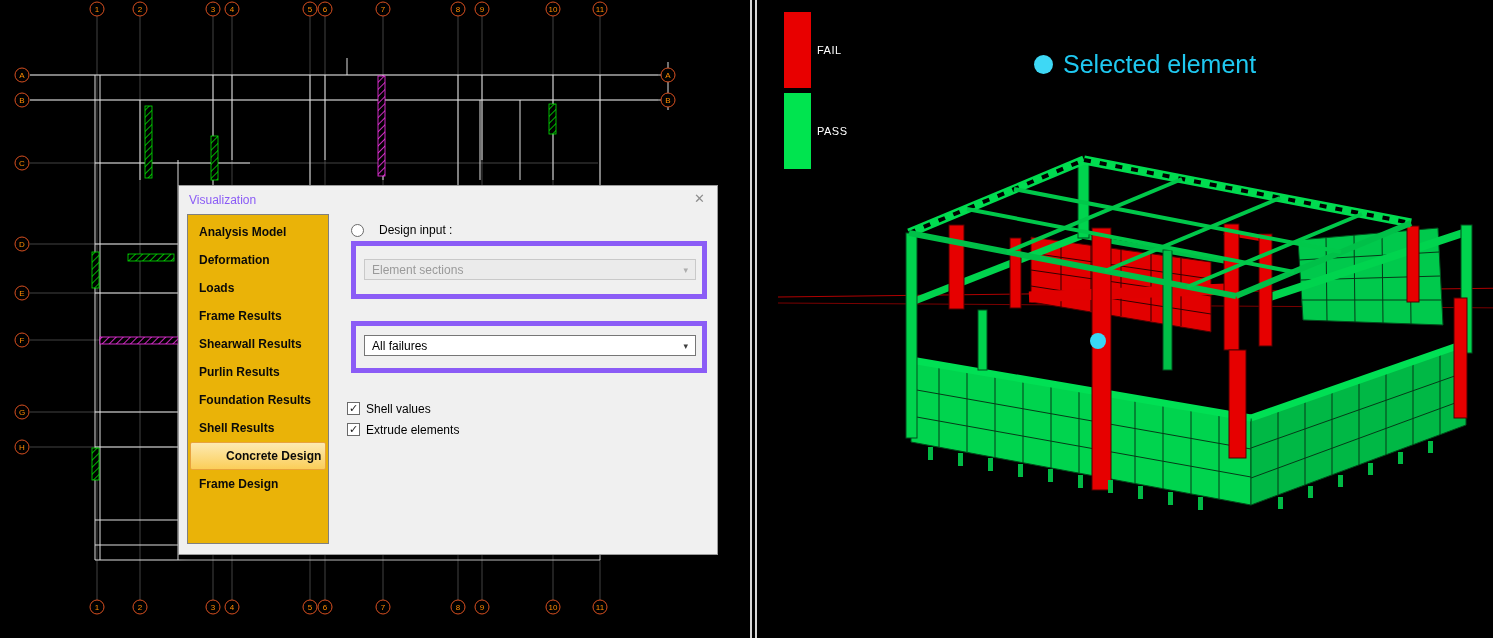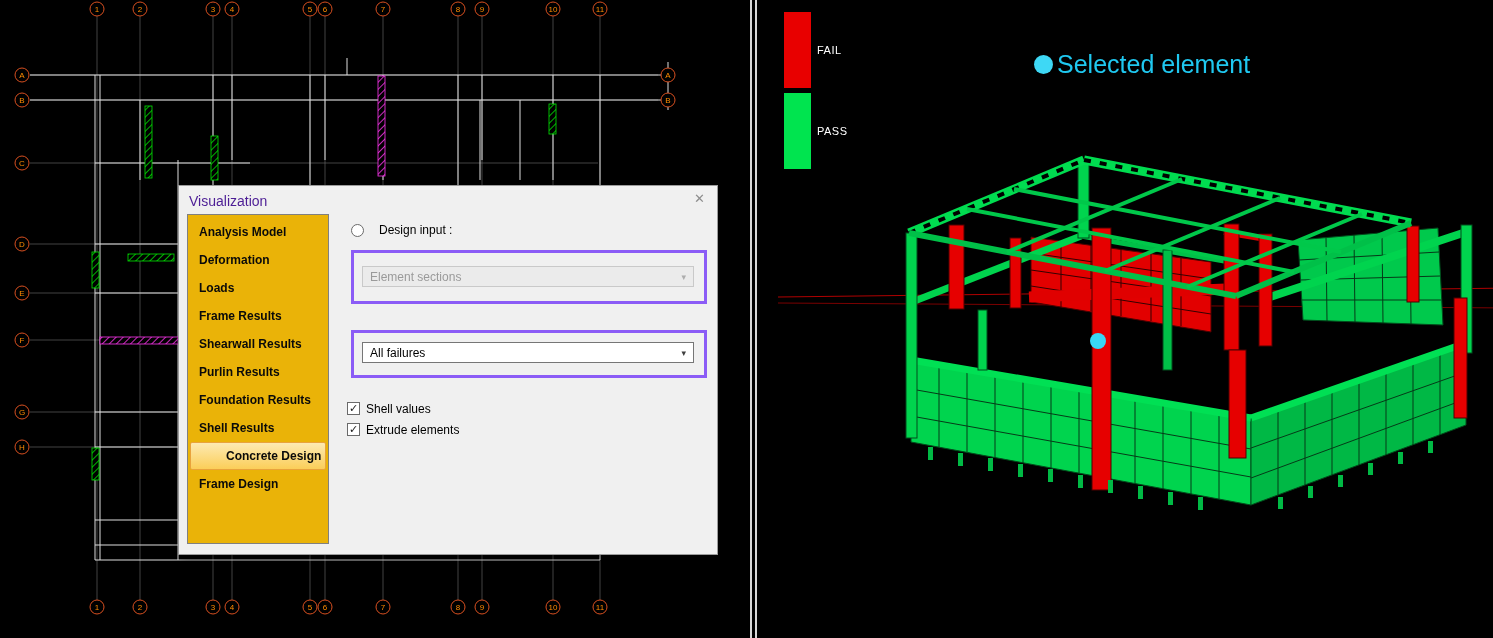--- a/index.html
+++ b/index.html
@@ -14,47 +14,47 @@
   .splitter{position:absolute;left:750px;top:0;width:7px;height:638px;background:#000;
             border-left:2px solid #d8d8d8;border-right:2px solid #d8d8d8;box-sizing:border-box;}
 
   
   .right-viewport{position:absolute;left:778px;top:0;width:736px;height:638px;background:#000;}
   .model-svg{position:absolute;left:0;top:0;width:736px;height:638px;}
   .legend{position:absolute;left:6px;top:12px;display:flex;flex-direction:column;gap:5px;z-index:5;}
   .legend-item{display:flex;align-items:center;gap:6px;}
   .legend-swatch{width:27px;height:76px;}
   .legend-label{color:#fff;font-size:11px;letter-spacing:.5px;}
-  .selected-indicator{position:absolute;left:256px;top:50px;display:flex;align-items:center;gap:4px;z-index:5;}
+  .selected-indicator{position:absolute;left:256px;top:50px;display:flex;align-items:center;gap:10px;z-index:5;}
   .sel-dot{width:19px;height:19px;border-radius:50%;background:#3ed8f5;}
   .sel-label{font-size:25px;color:#1fc8f0;}
 
   
   .dialog{position:absolute;left:178px;top:185px;width:540px;height:370px;background:#f0f0f0;
           border:1px solid #9c9c9c;box-sizing:border-box;box-shadow:3px 3px 9px rgba(0,0,0,.45);z-index:10;}
   .dialog-titlebar{position:relative;height:26px;}
-  .dialog-title{position:absolute;left:10px;top:7px;font-size:14px;color:#4c1d95;}
+  .dialog-title{position:absolute;left:10px;top:7px;font-size:12px;color:#8b5cf6;}
   .dialog-close{position:absolute;right:12px;top:6px;font-size:13px;color:#8d8d8d;cursor:pointer;line-height:13px;}
   .dialog-body{position:absolute;left:0;top:26px;right:0;bottom:0;}
 
   .listbox{position:absolute;left:8px;top:2px;width:142px;height:330px;background:#eab308;
            border:1px solid #808080;box-sizing:border-box;padding:3px 2px;}
   .list-item{font-size:12px;font-weight:600;color:#0a0a0a;padding:6px 8px;border:1px solid transparent;
              white-space:nowrap;cursor:default;}
   .list-item.selected{background:linear-gradient(#fdeab2,#fbce59);border:1px solid #e9a33d;border-radius:2px;padding-left:35px;}
 
   .right-pane{position:absolute;left:160px;top:0;right:0;bottom:0;}
   .group{position:absolute;left:12px;width:356px;}
   .g1{top:10px;}
   .g2{top:106px;}
   .radio-row{display:flex;align-items:center;gap:15px;font-size:12px;color:#000;height:16px;}
   .radio{width:13px;height:13px;border:1px solid #6a6a6a;border-radius:50%;background:#fff;
          box-sizing:border-box;position:relative;flex:0 0 auto;}
   .radio.on::after{content:"";position:absolute;left:3px;top:3px;right:3px;bottom:3px;border-radius:50%;background:#1a1a1a;}
-  .group-frame{border:3px solid #8b5cf6;position:relative;margin-top:12px;}
+  .group-frame{border:5px solid #8b5cf6;position:relative;margin-top:3px;}
   .g1 .group-frame{height:48px;}
   .g2 .group-frame{height:42px;}
   .combo{position:absolute;left:8px;width:332px;height:21px;border:1px solid #767676;background:#fff;
          font-size:12px;color:#000;display:flex;align-items:center;justify-content:space-between;
          padding:0 7px;box-sizing:border-box;cursor:default;}
   .g1 .combo{top:13px;}
   .g2 .combo{top:9px;}
   .combo.disabled{background:#ebebeb;border-color:#c9c9c9;color:#9a9a9a;}
   .combo-arrow{font-size:9px;color:#3e3e3e;}
   .combo.disabled .combo-arrow{color:#adadad;}

